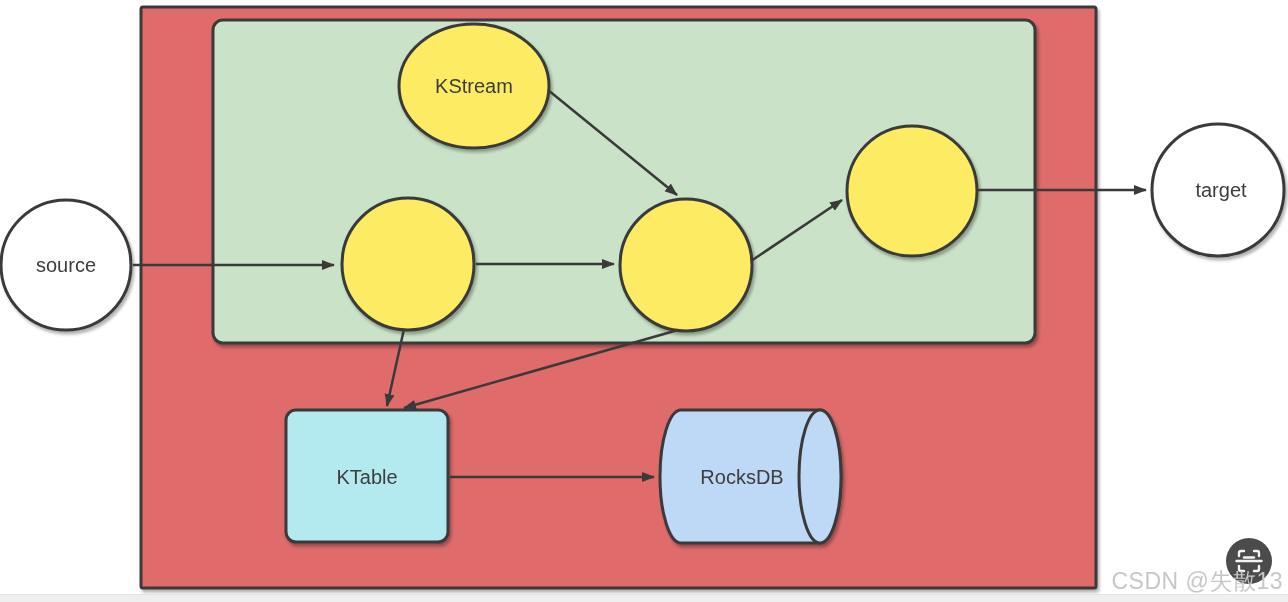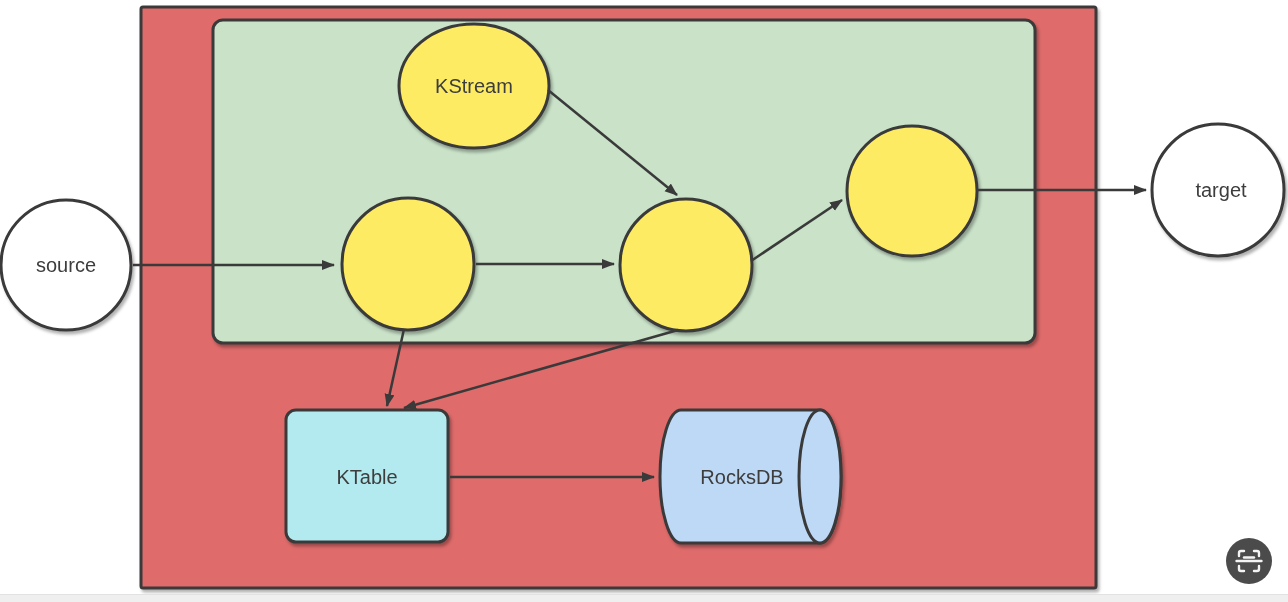--- a/index.html
+++ b/index.html
@@ -107,16 +107,17 @@
     <g stroke="#f3f3f3" stroke-width="2.4" fill="none" stroke-linecap="round" stroke-linejoin="round">
       <path d="M 19 14 L 16 14 Q 14 14 14 16 L 14 19"></path>
       <path d="M 29 14 L 32 14 Q 34 14 34 16 L 34 19"></path>
       <path d="M 19 34 L 16 34 Q 14 34 14 32 L 14 29"></path>
       <path d="M 29 34 L 32 34 Q 34 34 34 32 L 34 29"></path>
       <path d="M 19 20.5 L 29 20.5"></path>
       <path d="M 11.5 24 L 36.5 24"></path>
     </g>
   </svg>
 
+  <div class="watermark">CSDN @失散13</div>
 
   <div class="page-bottom-strip"></div>
 
 </div>
 
 </body></html>

